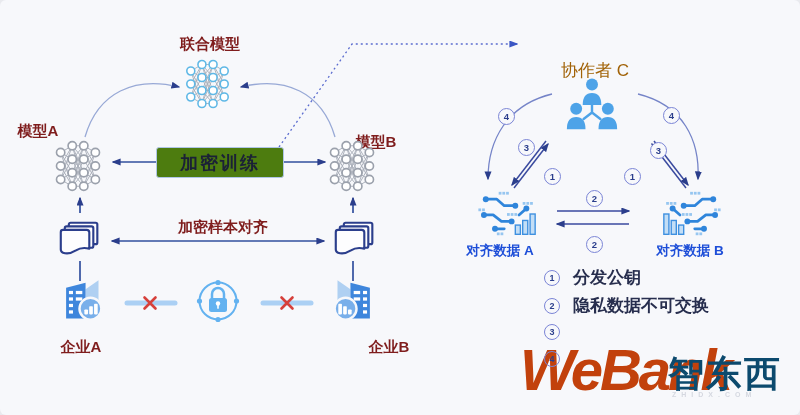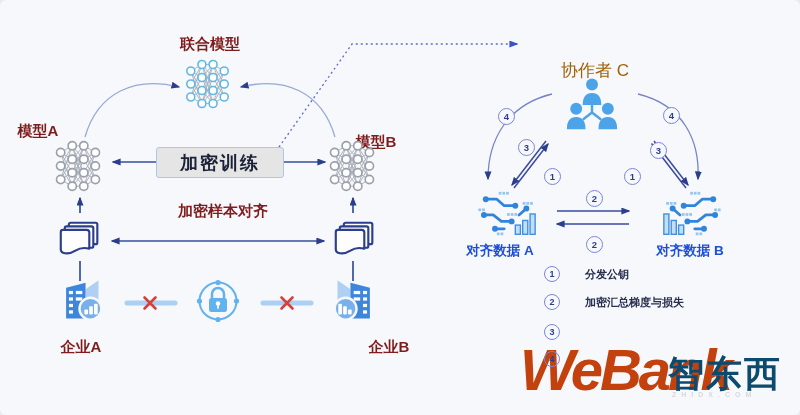--- a/index.html
+++ b/index.html
@@ -1,36 +1,36 @@
 <!DOCTYPE html>
 <html><head>
 <meta charset="utf-8">
 <style>
   html,body{margin:0;padding:0;background:#e9eaee;}
   #stage{position:relative;width:800px;height:415px;background:#F7F8FB;overflow:hidden;
          font-family:"Liberation Sans","DejaVu Sans",sans-serif;border-radius:6px;}
   .lbl{position:absolute;transform:translateX(-50%);font-weight:700;color:#7f1d1d;
        font-size:15px;white-space:nowrap;z-index:3;}
   .lbl-sm{font-size:13px;}
-  .enc-box{position:absolute;left:156px;top:147px;width:126px;height:29px;background:#e5e5e5;
+  .enc-box{position:absolute;left:156px;top:147px;width:126px;height:29px;background:#4d7c0f;
        border:1.5px solid #AFC6E6;border-radius:3px;display:flex;align-items:center;justify-content:center;
        font-size:18px;font-weight:700;color:#1B2136;letter-spacing:2px;z-index:3;}
   .rtitle{position:absolute;transform:translateX(-50%);left:593px;top:29px;font-size:18px;
        font-weight:800;color:#12172B;z-index:3;}
   .collab{position:absolute;transform:translateX(-50%);left:595px;top:59px;font-size:17px;
        font-weight:400;color:#a16207;z-index:3;}
   .dlabel{position:absolute;transform:translateX(-50%);font-size:13.5px;font-weight:700;color:#1d4ed8;z-index:3;}
   .badge{position:absolute;width:17px;height:17px;border:1.5px solid #7B85D6;border-radius:50%;
        background:#F7F8FB;color:#2B3E8C;font-size:9.5px;font-weight:700;display:flex;
        align-items:center;justify-content:center;box-sizing:border-box;z-index:4;}
   .legend-row{position:absolute;left:544px;display:flex;align-items:center;gap:13px;z-index:3;}
   .legend-badge{width:16px;height:16px;border:1.4px solid #7B85D6;border-radius:50%;
        color:#2B3E8C;font-size:9px;font-weight:700;display:flex;align-items:center;
        justify-content:center;box-sizing:border-box;flex:0 0 auto;}
-  .legend-text{font-size:11px;font-weight:600;color:#272E4E;white-space:nowrap;margin-left:12px;}
+  .legend-text{font-size:17px;font-weight:600;color:#272E4E;white-space:nowrap;}
   .wm-webank{position:absolute;left:520px;top:336px;font-size:58px;font-weight:800;font-style:italic;
        color:#c2410c;letter-spacing:-3px;z-index:1;white-space:nowrap;}
   .wm-zhidx{position:absolute;left:668px;top:350px;font-size:36px;font-weight:800;
        color:#0c4a6e;letter-spacing:2px;z-index:2;white-space:nowrap;}
   .wm-zhidx-sub{position:absolute;left:672px;top:391px;font-size:7px;font-weight:700;
        color:#D5D8E0;letter-spacing:5px;z-index:2;}
   .mirror{transform:scaleX(-1);}
   svg{display:block;}
   .icon{position:absolute;z-index:3;}
   #overlay{position:absolute;left:0;top:0;z-index:2;}
@@ -214,21 +214,21 @@
       <use href="#nn"></use>
     </svg>
 
   <div class="lbl" style="left:376px;top:122px;margin-top:11px;">模型B</div>
   <svg class="icon" style="left:328px;top:139px;color:#9BA1AC;" width="48" height="54">
       <use href="#nn"></use>
     </svg>
 
   <div class="enc-box">加密训练</div>
 
-  <div class="lbl" style="left:223px;top:202px;">加密样本对齐</div>
+  <div class="lbl" style="left:223px;top:218px;">加密样本对齐</div>
 
   <svg class="icon" style="left:57px;top:221px;" width="45" height="41">
       <use href="#docs"></use>
     </svg>
   <svg class="icon" style="left:332px;top:221px;" width="45" height="41">
       <use href="#docs"></use>
     </svg>
 
   <svg class="icon" style="left:58px;top:276px;" width="47" height="46">
       <use href="#building"></use>
@@ -267,21 +267,21 @@
   <div class="badge" style="left:624px;top:168px;">1</div>
   <div class="badge" style="left:586px;top:190px;">2</div>
   <div class="badge" style="left:586px;top:236px;">2</div>
 
   <div class="legend-row" style="top:266px;">
     <div class="legend-badge">1</div>
     <div class="legend-text">分发公钥</div>
   </div>
   <div class="legend-row" style="top:294px;">
     <div class="legend-badge">2</div>
-    <div class="legend-text">加密汇总梯度与损失</div>
+    <div class="legend-text">隐私数据不可交换</div>
   </div>
   <div class="legend-row" style="top:324px;">
     <div class="legend-badge">3</div>
   </div>
   <div class="legend-row" style="top:351px;">
     <div class="legend-badge">4</div>
   </div>
 
 </div>
 

